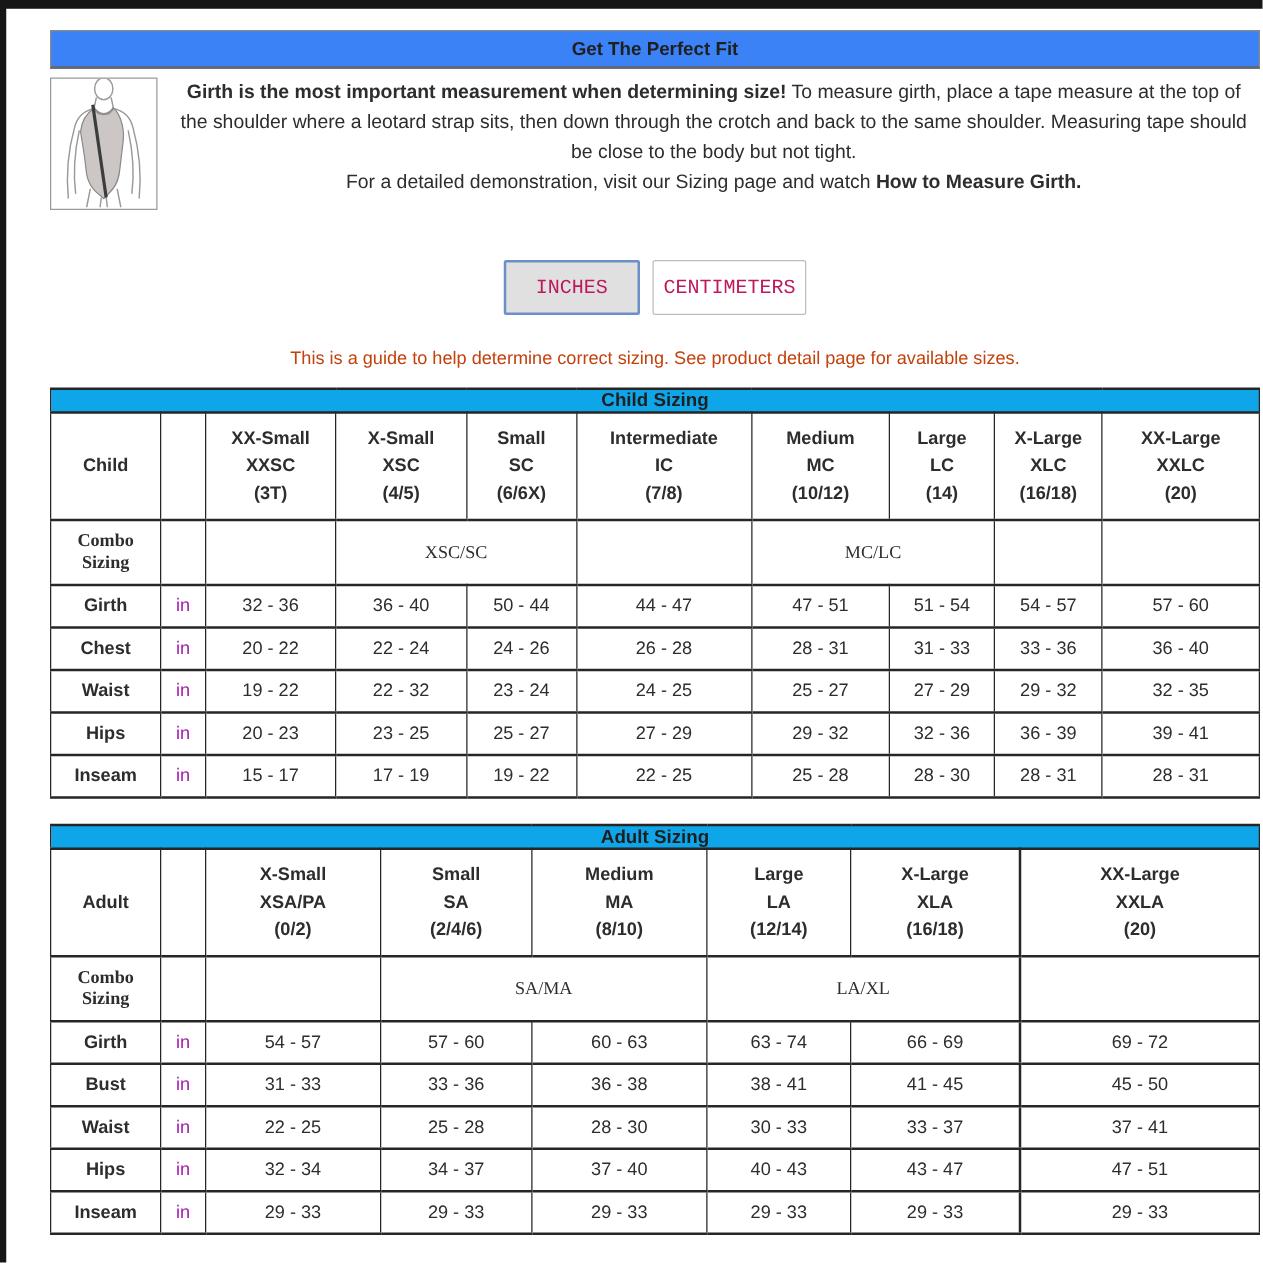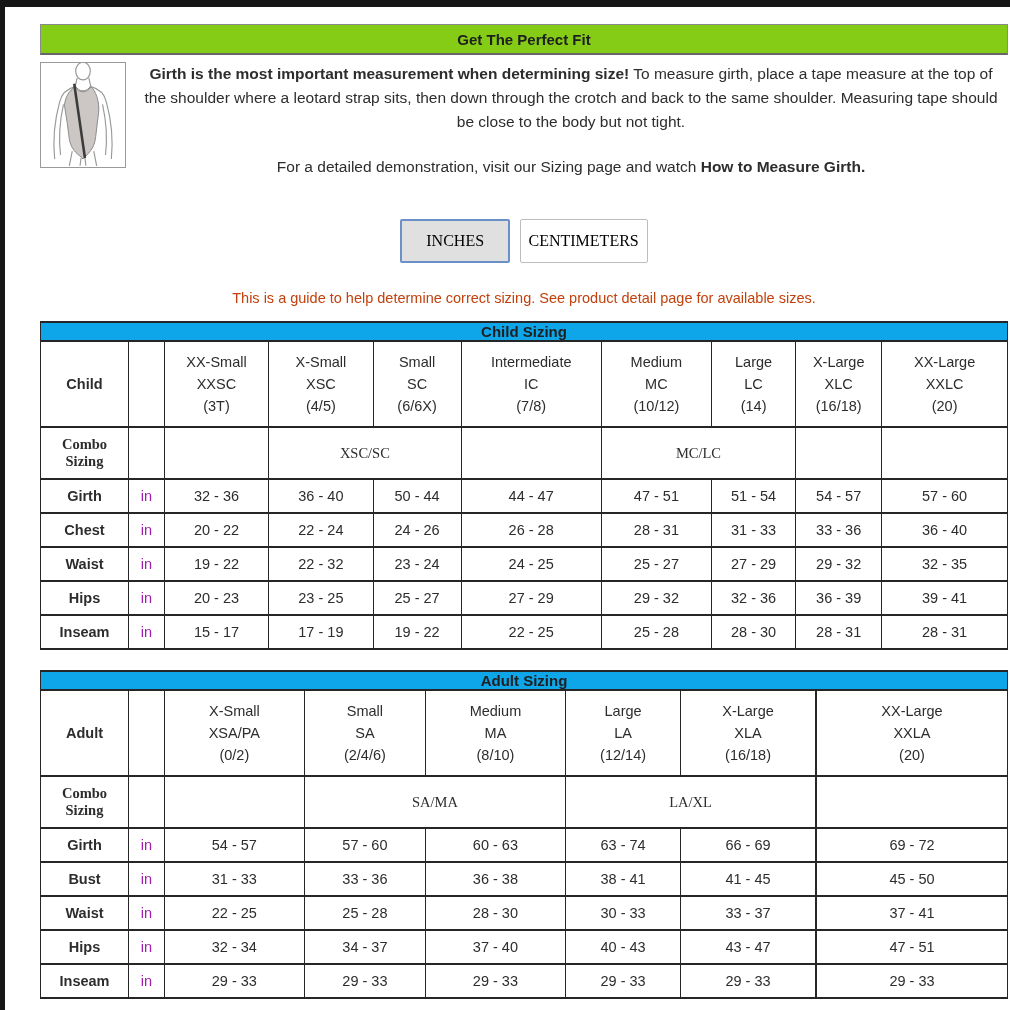--- a/index.html
+++ b/index.html
@@ -7,49 +7,49 @@
   body {
     width:1010px; height:1010px; overflow:hidden;
     background:#ffffff; color:#2d2d2d;
     font-family:"Liberation Sans", sans-serif;
   }
   .top-strip { position:absolute; top:0; left:0; width:1010px; height:7px; background:#161616; z-index:5; }
   .left-strip { position:absolute; top:0; left:0; width:5px; height:1010px; background:#161616; z-index:5; }
   .content { position:absolute; top:7px; left:5px; width:1005px; padding:17px 2px 0 35px; }
 
   .header-bar {
-    background:#84cc16; border:1px solid #8a8a8a; border-bottom:2px solid #666;
+    background:#3b82f6; border:1px solid #8a8a8a; border-bottom:2px solid #666;
     height:31px; line-height:29px; text-align:center;
     font-weight:bold; font-size:15px; color:#1f1f1f;
   }
 
   .intro-row { display:flex; margin-top:7px; }
   .diagram-box { width:86px; height:106px; border:1px solid #9a9a9a; flex:none; background:#fff; }
   .diagram-box svg { display:block; width:100%; height:100%; }
   .intro-text { flex:1; padding:0 6px 0 14px; text-align:center; font-size:15.5px; line-height:24px; }
   .intro-text p { margin:0; }
-  .intro-text .demo { margin-top:21px; }
+  .intro-text .demo { }
 
   .unit-row { text-align:center; margin-top:40px; }
   .unit-btn {
-    font-family:Liberation Serif, serif; font-size:16px; color:#000000;
+    font-family:Liberation Mono, monospace; font-size:16px; color:#be185d;
     padding:11px 24px; cursor:pointer; border-radius:2px;
   }
   .unit-btn.selected { background:#e0e0e0; border:2px solid #6b90c8; }
   .unit-btn.unselected { background:#ffffff; border:1px solid #bdbdbd; margin-left:5px; padding:12px 8px; }
 
   .note { text-align:center; font-size:14.5px; color:#c2410c; margin-top:27px; }
 
   table { width:100%; border-collapse:collapse; table-layout:fixed; font-size:14.5px; }
   .child-table { margin-top:15px; }
   .adult-table { margin-top:20px; }
   td, th { border:1px solid #262626; border-top-width:2px; border-bottom-width:2px; text-align:center; padding:6px 2px; vertical-align:middle; }
   .table-title { background:#0ea5e9; font-weight:bold; font-size:15px; padding:0 2px; color:#1f1f1f; }
   .rowlabel { font-weight:bold; }
-  .hdr { font-weight:normal; line-height:22px; padding:9px 2px;text-align:center; }
+  .hdr { font-weight:bold; line-height:22px; padding:9px 2px;text-align:center; }
   .hdr div { min-height:22px; }
   .combo-row td { height:52px;font-family:Liberation Serif, serif; }
   .data-row td { height:34px; }
   .unit-cell { color:#a21caf; }
   .thickleft { border-left-width:2px; }
 </style>
 </head>
 <body>
 
 <div class="top-strip"></div>

